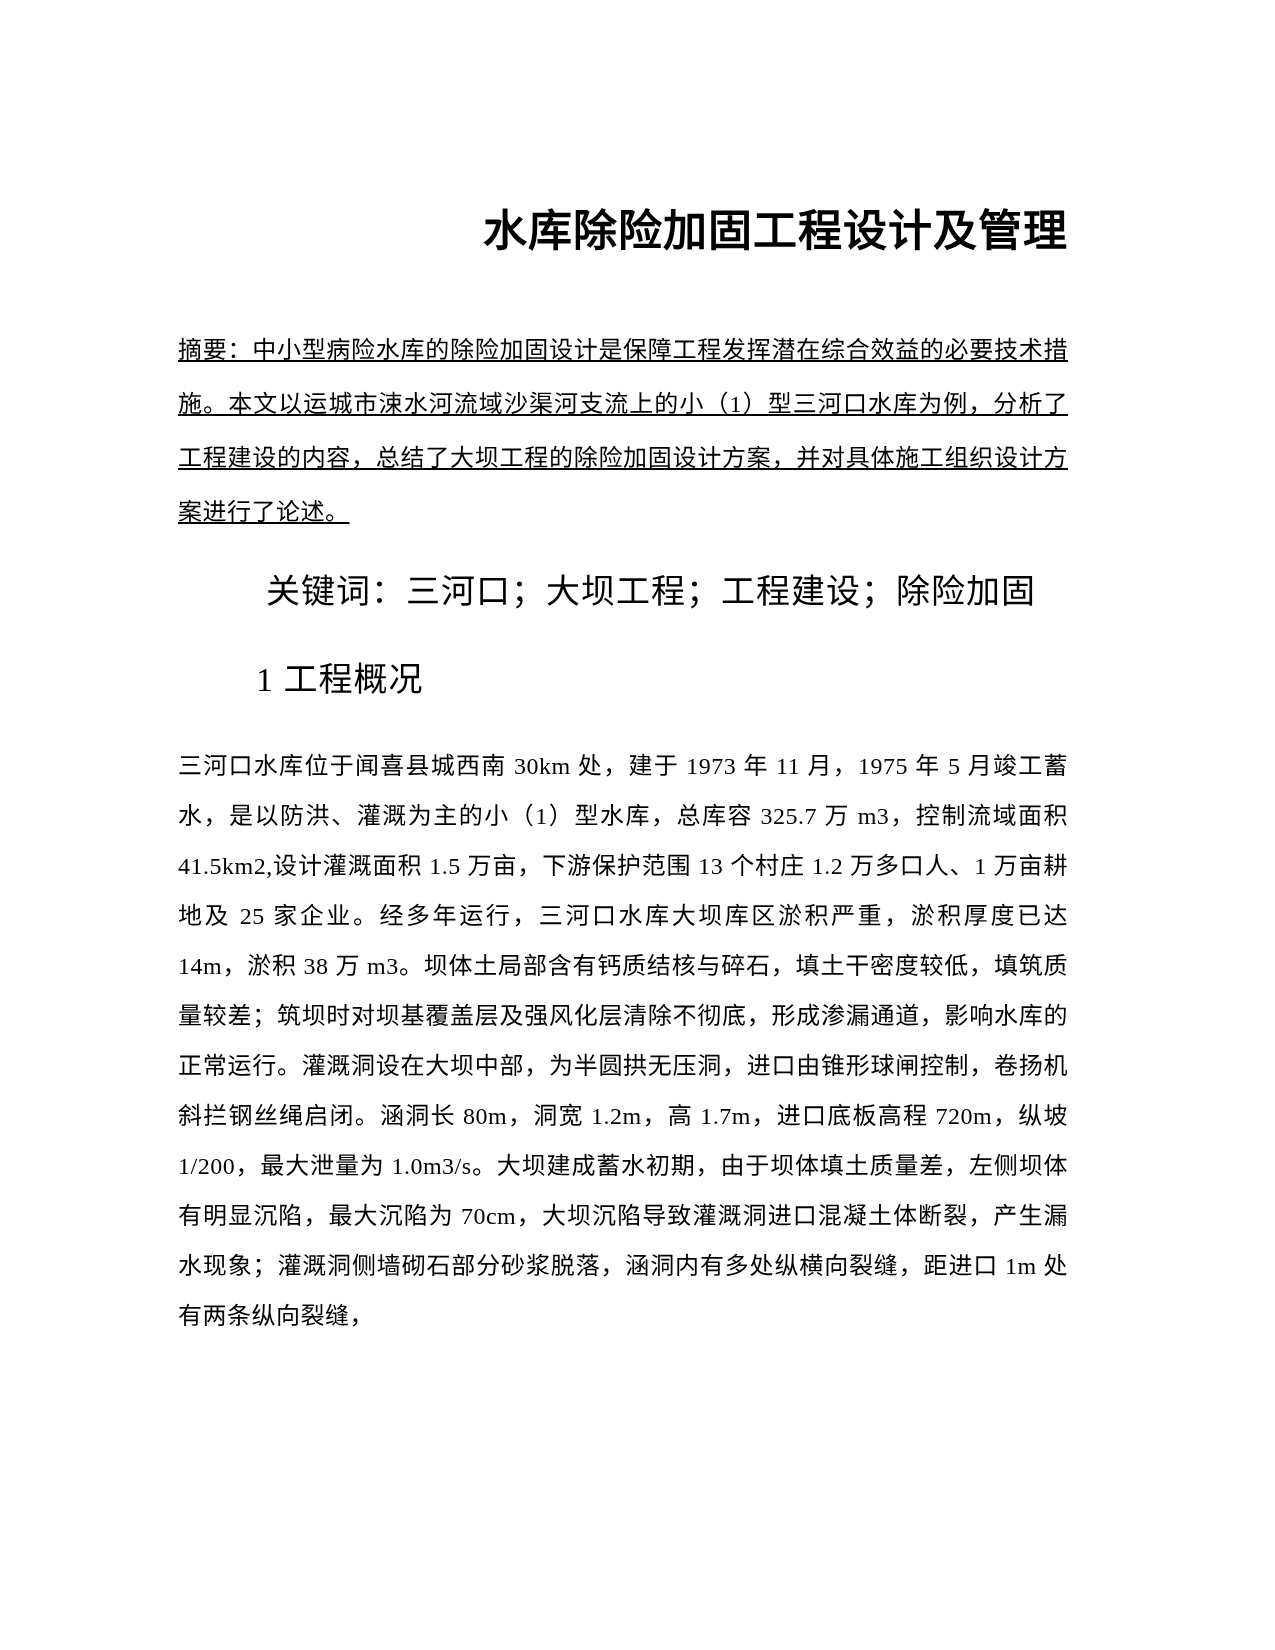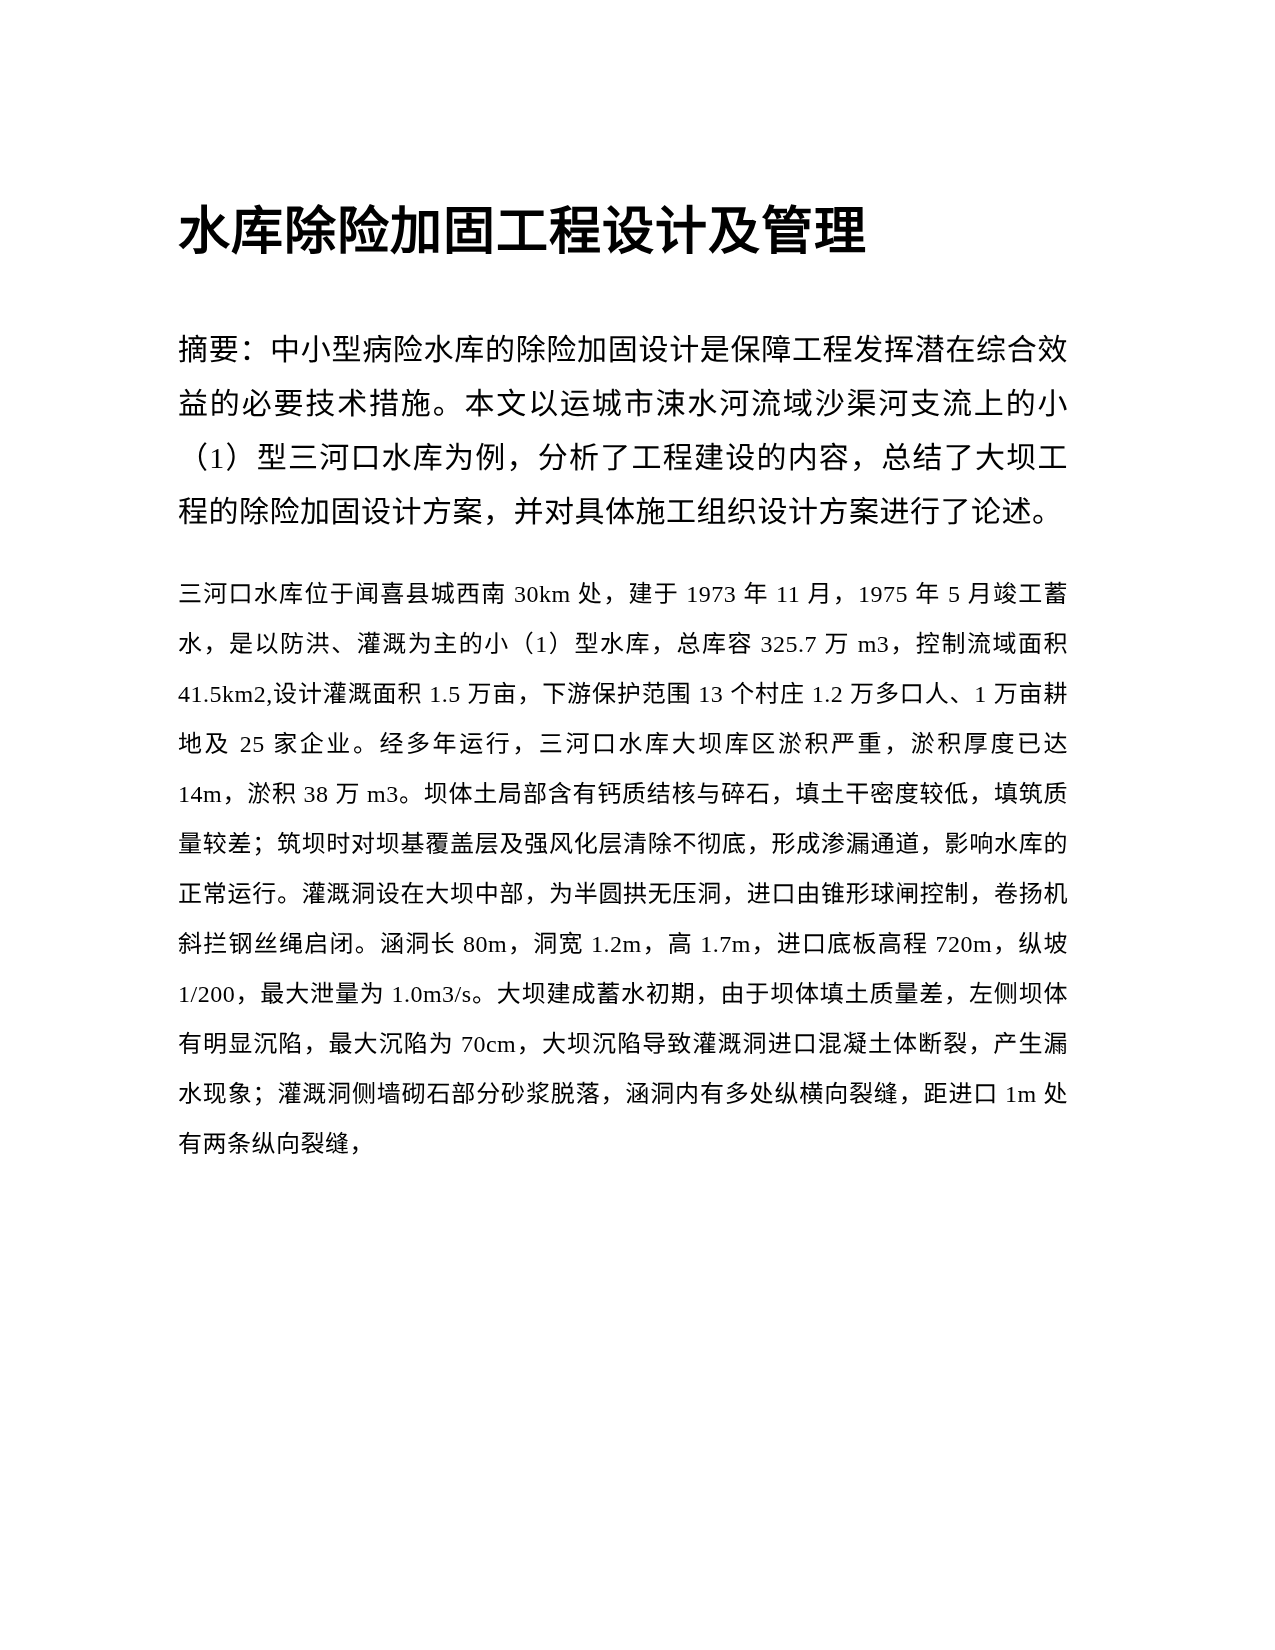--- a/index.html
+++ b/index.html
@@ -19,33 +19,34 @@
   }
   .content {
     position: absolute;
     top: 205px;
     left: 178px;
     width: 890px;
   }
   .doc-title {
     font-family: "Liberation Sans", "DejaVu Sans", sans-serif;
     font-weight: 700;
-    font-size: 52px;
+    font-size: 44px;
     line-height: 52px;
-    text-align: left;
+    text-align: right;
     letter-spacing: 1px;
     white-space: nowrap;
   }
   .abstract {
     margin-top: 66px;
-    font-size: 30px;
+    font-size: 24px;
     line-height: 54px;
     text-align: justify;
     text-justify: inter-ideograph;
     letter-spacing: 0.5px;
+    text-decoration: underline;
   }
   .keywords {
     margin-top: 26px;
     font-size: 34px;
     line-height: 54px;
     text-indent: 88px;
     letter-spacing: 1px;
   }
   .section-heading {
     font-size: 34px;
@@ -63,17 +64,19 @@
 </style>
 </head>
 <body>
 
 <div class="page">
   <div class="content">
     <div class="doc-title">水库除险加固工程设计及管理</div>
 
     <p class="abstract">摘要：中小型病险水库的除险加固设计是保障工程发挥潜在综合效益的必要技术措施。本文以运城市涑水河流域沙渠河支流上的小（1）型三河口水库为例，分析了工程建设的内容，总结了大坝工程的除险加固设计方案，并对具体施工组织设计方案进行了论述。</p>
 
+    <p class="keywords">关键词：三河口；大坝工程；工程建设；除险加固</p>
 
+    <p class="section-heading">1 工程概况</p>
 
     <p class="body-text">三河口水库位于闻喜县城西南 30km 处，建于 1973 年 11 月，1975 年 5 月竣工蓄水，是以防洪、灌溉为主的小（1）型水库，总库容 325.7 万 m3，控制流域面积 41.5km2,设计灌溉面积 1.5 万亩，下游保护范围 13 个村庄 1.2 万多口人、1 万亩耕地及 25 家企业。经多年运行，三河口水库大坝库区淤积严重，淤积厚度已达 14m，淤积 38 万 m3。坝体土局部含有钙质结核与碎石，填土干密度较低，填筑质量较差；筑坝时对坝基覆盖层及强风化层清除不彻底，形成渗漏通道，影响水库的正常运行。灌溉洞设在大坝中部，为半圆拱无压洞，进口由锥形球闸控制，卷扬机斜拦钢丝绳启闭。涵洞长 80m，洞宽 1.2m，高 1.7m，进口底板高程 720m，纵坡 1/200，最大泄量为 1.0m3/s。大坝建成蓄水初期，由于坝体填土质量差，左侧坝体有明显沉陷，最大沉陷为 70cm，大坝沉陷导致灌溉洞进口混凝土体断裂，产生漏水现象；灌溉洞侧墙砌石部分砂浆脱落，涵洞内有多处纵横向裂缝，距进口 1m 处有两条纵向裂缝，</p>
   </div>
 </div>
 
 </body></html>

